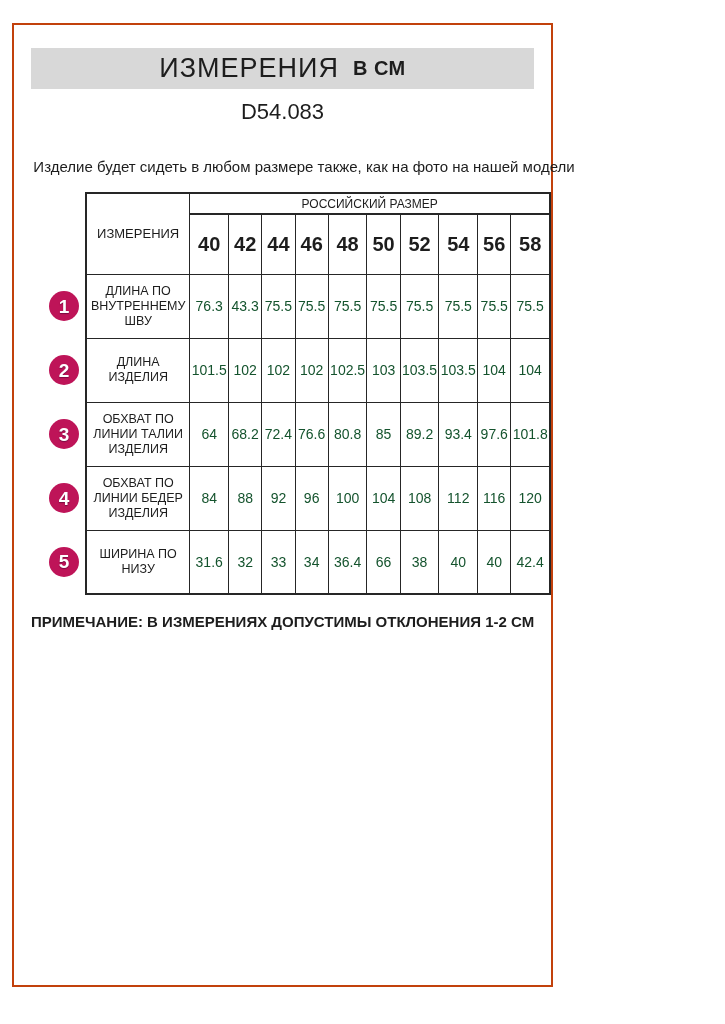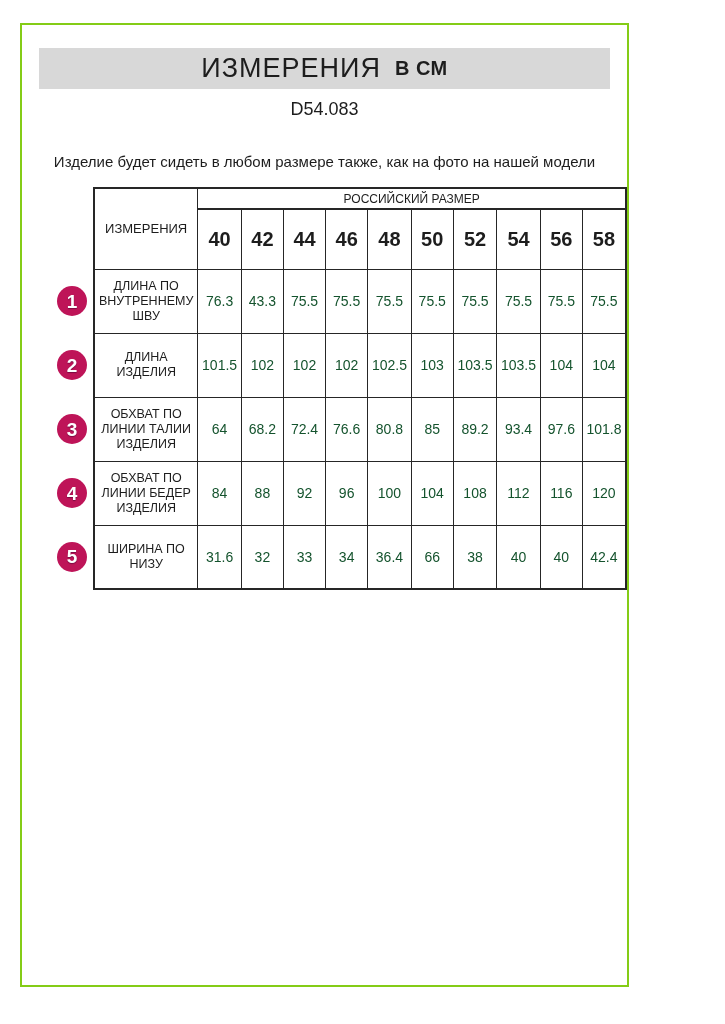--- a/index.html
+++ b/index.html
@@ -1,25 +1,25 @@
 <!DOCTYPE html>
 <html style="--accent: #be1458;"><head>
 <meta charset="utf-8">
 <style>
   * { margin:0; padding:0; box-sizing:border-box; }
   html,body { width:725px; height:1024px; background:#ffffff;
     font-family:"Liberation Sans", sans-serif; color:#1d1d1d; }
-  .frame { position:absolute; left:20px; top:23px; width:609px; height:964px;
-    border:2px solid #84cc16; background:#ffffff; }
+  .frame { position:absolute; left:12px; top:23px; width:541px; height:964px;
+    border:2px solid #c2410c; background:#ffffff; }
   .banner { margin:23px 17px 0 17px; height:41px; background:#d8d8d8;
     display:flex; align-items:center; justify-content:center; gap:14px; }
   .t-reg  { font-size:27px; letter-spacing:1px; }
   .t-bold { font-size:27px; font-weight:bold; letter-spacing:1px; }
   .t-small{ font-size:20px; letter-spacing:.5px;font-weight:bold; }
-  .article { text-align:center; margin-top:10px; font-size:18px; }
+  .article { text-align:center; margin-top:10px; font-size:22px; }
   .para { text-align:center; margin:32px auto 0; width:580px; font-size:15px; line-height:19px; }
   .para.second { margin-top:14px; }
   .table-wrap { margin:16px 0 0 71px; position:relative; }
   table { border-collapse:collapse; border:2px solid #262626; table-layout:fixed; }
   th, td { border:1px solid #262626; text-align:center; vertical-align:middle;
     font-weight:normal; overflow:hidden; }
   .corner-th { width:88px; font-size:13px; padding:0 3px; }
   .group-th { height:21px; font-size:12px; border-bottom-width:2px; }
   .size-th { width:45px; height:60px; font-size:20px; font-weight:bold; }
   tbody td { height:64px; }
@@ -130,14 +130,15 @@
             <td class="val-td">66</td>
             <td class="val-td">38</td>
             <td class="val-td">40</td>
             <td class="val-td">40</td>
             <td class="val-td">42.4</td>
           </tr>
         </tbody>
     </table>
   </div>
 
+  <div class="note">ПРИМЕЧАНИЕ: В ИЗМЕРЕНИЯХ ДОПУСТИМЫ ОТКЛОНЕНИЯ 1-2 СМ</div>
 
 </div>
 
 </body></html>

